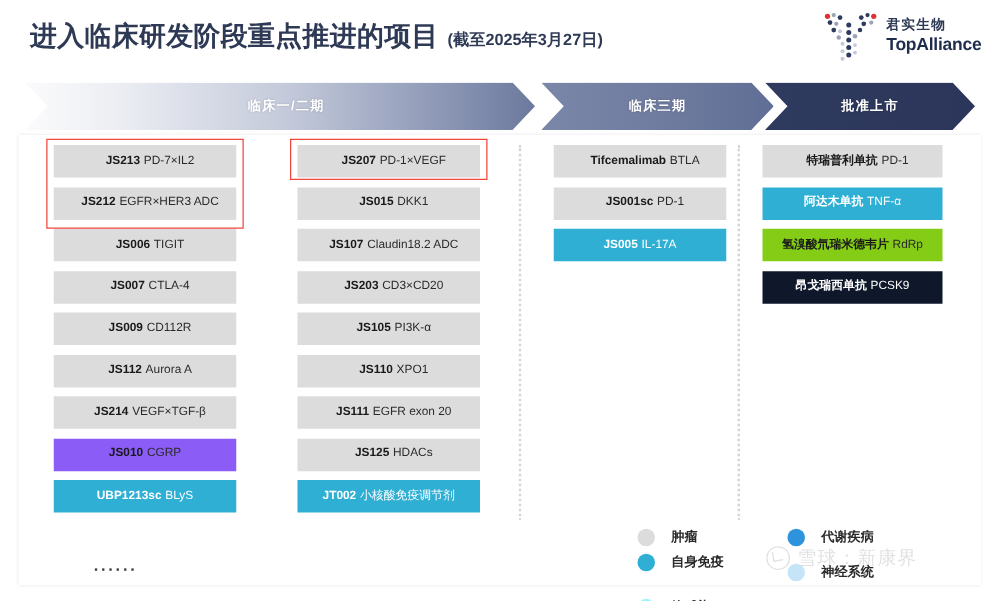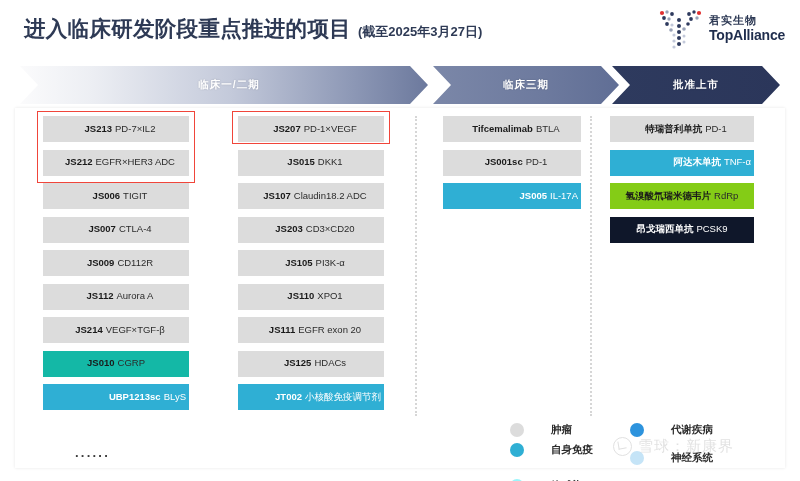--- a/index.html
+++ b/index.html
@@ -158,26 +158,26 @@
     color: #1a1a1a;
   }
   .pbox .target {
     font-size: 9.5px;
     font-weight: normal;
     color: #2b2b2b;
     margin-left: 3px;
   }
   
   .cat-tumor   { background: #dcdcdc; padding-left: 11px; }
-  .cat-auto    { background: #2fafd4; justify-content: flex-end; }
+  .cat-auto    { background: #2fafd4; }
   .cat-auto .code, .cat-auto .target { color: #ffffff; }
   .cat-infect  { background: #84cc16; }
   .cat-metab   { background: #0f172a; }
   .cat-metab .code, .cat-metab .target { color: #ffffff; }
-  .cat-neuro   { background: #14b8a6; }
+  .cat-neuro   { background: #8b5cf6; }
 
   
   .highlight-box {
     position: absolute;
     border: 1.6px solid #f0453a;
     box-sizing: border-box;
     pointer-events: none;
   }
   #highlight-1 { left: 22px;  top: 3px;  width: 158px; height: 72px; }
   #highlight-2 { left: 217px; top: 3px;  width: 158px; height: 33px; }
@@ -205,21 +205,21 @@
   }
   .legend-dot {
     width: 14px; height: 14px;
     border-radius: 50%;
     flex: 0 0 auto;
   }
   .legend-label {
     font-size: 10.5px;
     font-weight: bold;
     color: #2b2b2b;
-    margin-left: 27px;
+    margin-left: 13px;
     white-space: nowrap;
   }
   #lg-0 { left: 0;    top: 0;  }
   #lg-1 { left: 0;    top: 20px; }
   #lg-2 { left: 0;    top: 56px; }
   #lg-3 { left: 120px; top: 0; font-family: Liberation Mono, monospace;  }
   #lg-4 { left: 120px; top: 28px; }
 
   
   #watermark {

